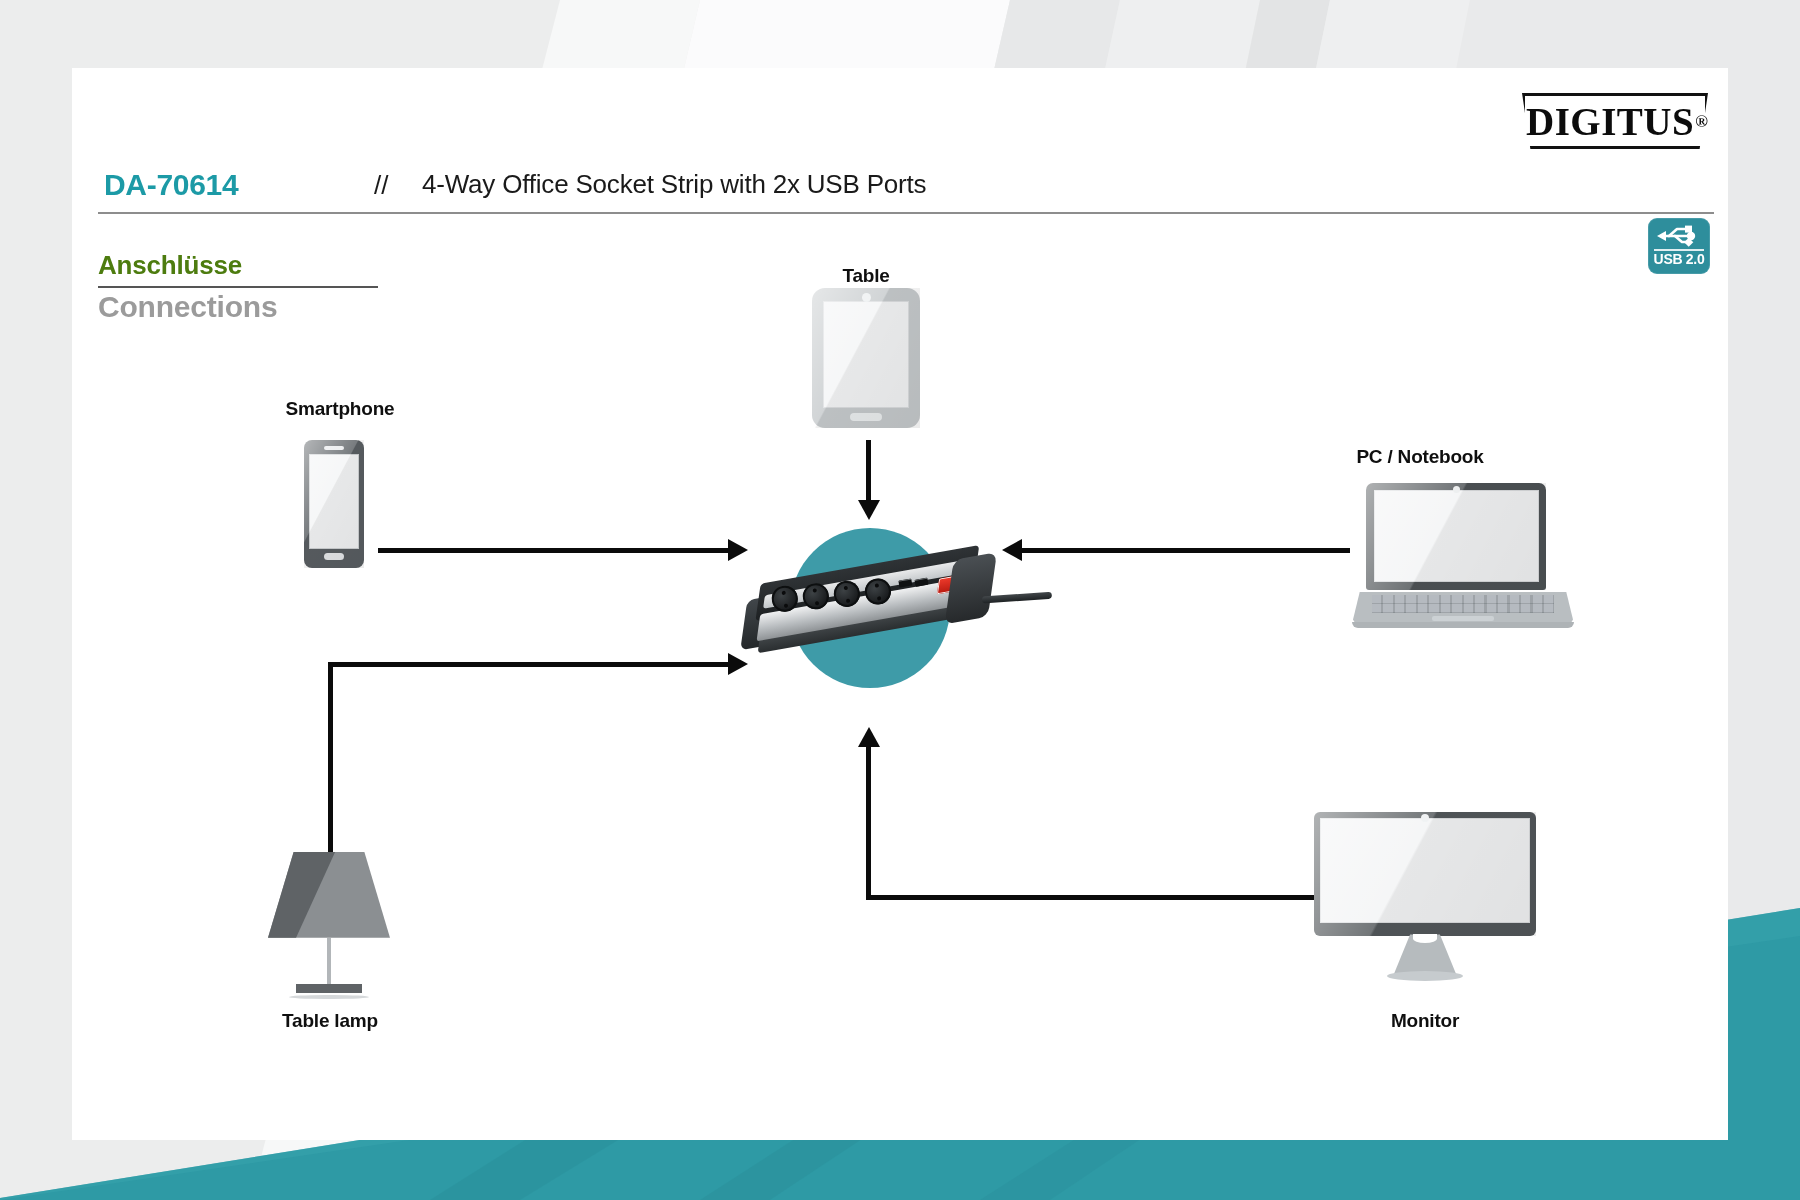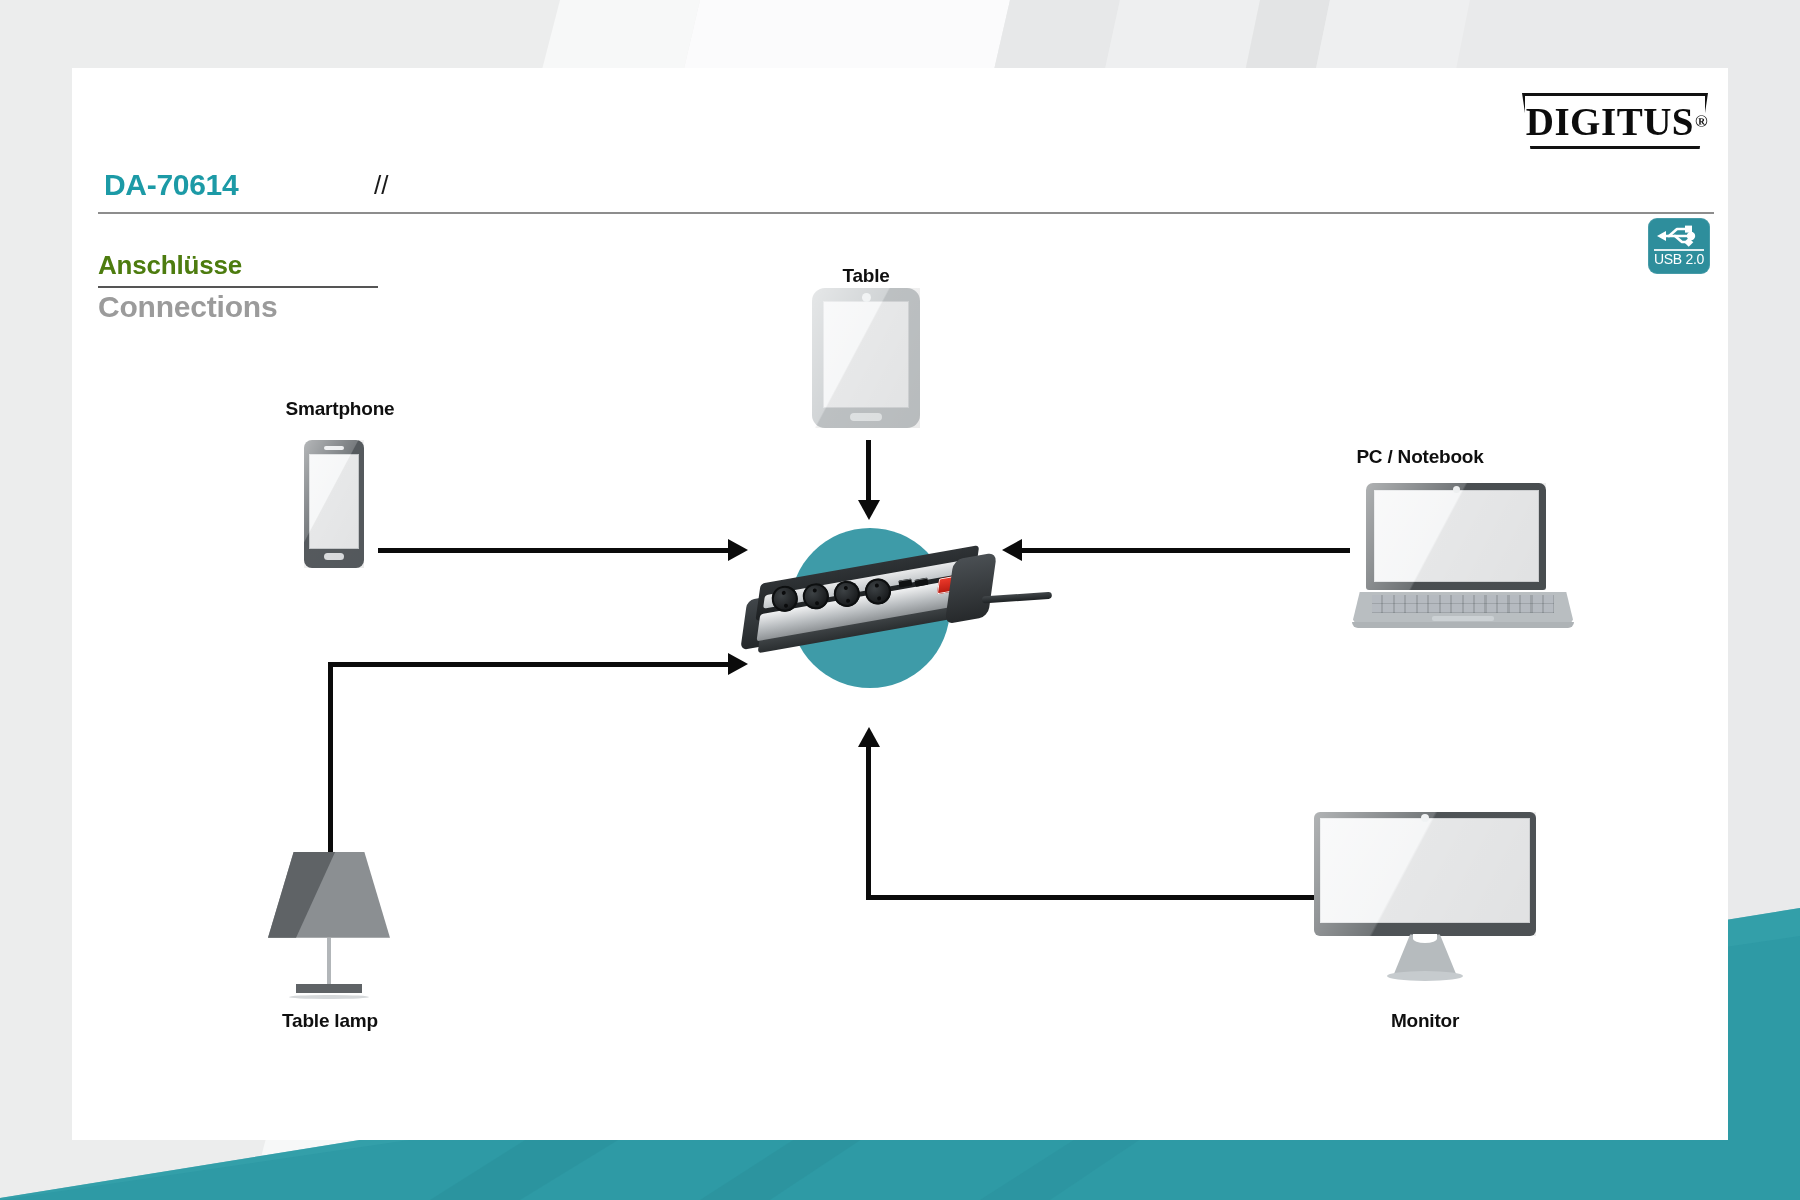--- a/index.html
+++ b/index.html
@@ -28,21 +28,21 @@
     border:3px solid #111111;
     clip-path:polygon(0% 0%, 100% 0%, 95.5% 100%, 4.5% 100%);
   }
   .logo-trap-inner{
     position:absolute;left:3px;top:3px;right:3px;bottom:3px;
     background:#ffffff;
     clip-path:polygon(0% 0%, 100% 0%, 95.5% 100%, 4.5% 100%);
   }
   .logo-text{
     position:absolute;left:0;top:0;width:100%;height:100%;
-    display:flex;align-items:center;justify-content:center;
+    display:flex;align-items:center;
     font-family:"Liberation Serif", serif;
     font-weight:700;font-size:39px;letter-spacing:0.5px;color:#0c0c0c;
     padding-left:4px;box-sizing:border-box;
   }
   .logo-reg{font-size:17px;vertical-align:super;line-height:1;margin-left:1px;}
 
   .title-row{position:absolute;left:104px;top:168px;width:1616px;height:40px;}
   .title-code{
     position:absolute;left:0;top:0;
     font-size:30px;font-weight:700;color:#1c9aa6;letter-spacing:-0.3px;
@@ -64,21 +64,21 @@
     position:absolute;left:1648px;top:218px;width:62px;height:56px;
     background:#2e8e9c;border-radius:9px;
     box-shadow:inset 0 0 0 1px rgba(255,255,255,.12);
   }
   .usb-badge .usb-glyph{position:absolute;left:7px;top:4px;width:48px;height:26px;}
   .usb-badge .usb-line{
     position:absolute;left:6px;top:31px;width:50px;height:2px;background:#ffffff;opacity:.85;
   }
   .usb-badge .usb-txt{
     position:absolute;left:0;top:33px;width:100%;
-    text-align:center;color:#ffffff;font-size:14px;font-weight:400;letter-spacing:-0.3px;
+    text-align:center;color:#ffffff;font-size:14px;font-weight:700;letter-spacing:-0.3px;
     font-family:"Liberation Sans", sans-serif;
   }
 
   
   .sec-de{
     position:absolute;left:98px;top:250px;
     font-size:26px;font-weight:700;color:#4d7c0f;letter-spacing:-0.2px;
   }
   .sec-rule{position:absolute;left:98px;top:286px;width:280px;height:2px;background:#555555;}
   .sec-en{
@@ -325,20 +325,21 @@
     </div>
     <div class="logo-text">
       <span>DIGITUS</span>
         <span class="logo-reg">®</span>
     </div>
   </div>
 
   <div class="title-row">
     <span class="title-code">DA-70614</span>
     <span class="title-sep">//</span>
+    <span class="title-name">4-Way Office Socket Strip with 2x USB Ports</span>
   </div>
   <div class="title-rule"></div>
 
   <div class="usb-badge">
     <svg class="usb-glyph" viewBox="0 0 48 26">
       <path d="M6 14 L36 14" stroke="#ffffff" stroke-width="2.6" fill="none" stroke-linecap="round"></path>
       <path d="M14 14 L22 7 L33 7" stroke="#ffffff" stroke-width="2.6" fill="none" stroke-linecap="round" stroke-linejoin="round"></path>
       <path d="M20 14 L27 20 L33 20" stroke="#ffffff" stroke-width="2.6" fill="none" stroke-linecap="round" stroke-linejoin="round"></path>
       <polygon points="2,14 11,9 11,19" fill="#ffffff"></polygon>
       <circle cx="36" cy="14" r="4.2" fill="#ffffff"></circle>

